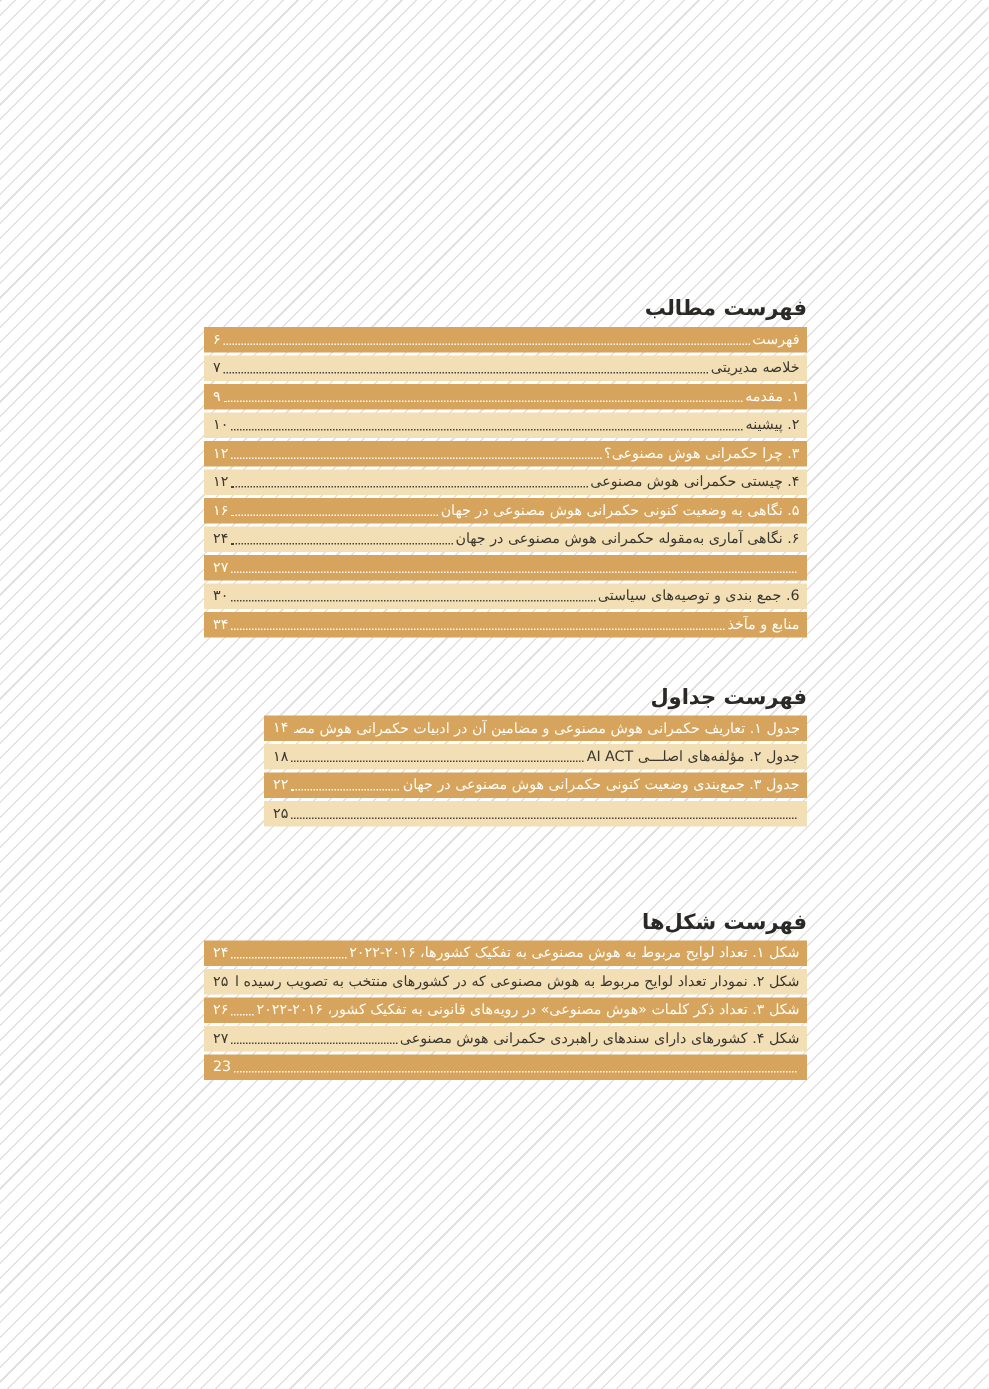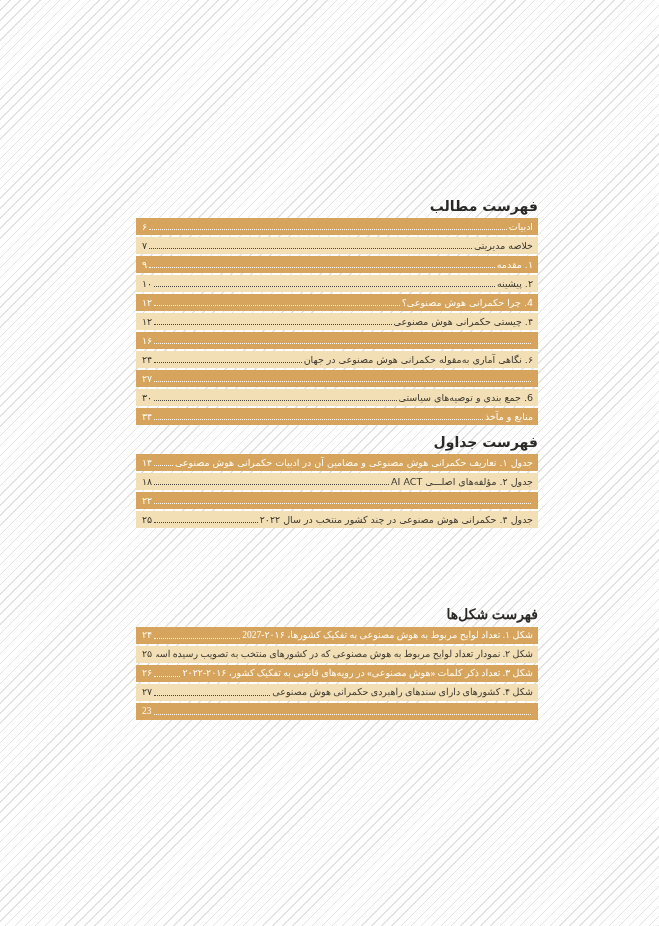--- a/index.html
+++ b/index.html
@@ -13,22 +13,22 @@
     overflow:hidden;
   }
   .content-col{
     position:absolute;
     left:136px; top:0;
     width:402px; height:858px;
     direction:rtl;
   }
   .toc-section{position:absolute; right:0; left:0;}
   #section-contents{top:198px;}
-  #section-tables{top:434px;}
-  #section-figures{top:607px;font-family:Liberation Serif, serif;}
+  #section-tables{top:457px;margin-left:40px;}
+  #section-figures{top:607px;}
   .section-title{
     height:16px; line-height:16px;
     margin:0 0 4px 0;
     font-size:14px; font-weight:bold;
     color:#2b2925;
     text-align:right;
   }
   .toc-list{display:block;}
   .toc-row{
     display:flex; align-items:center;
@@ -56,50 +56,51 @@
 </head>
 <body>
 
 <div class="page">
   <div class="content-col">
 
     <div class="toc-section" id="section-contents">
       <h2 class="section-title">فهرست مطالب</h2>
       <div class="toc-list">
           <div class="toc-row dark">
-    <span class="rt">ادبیات</span>
+    <span class="rt">فهرست</span>
     <span class="ld"></span>
     <span class="pg">۶</span>
   </div>
           <div class="toc-row light">
     <span class="rt">خلاصه مدیریتی</span>
     <span class="ld"></span>
     <span class="pg">۷</span>
   </div>
           <div class="toc-row dark">
     <span class="rt">۱. مقدمه</span>
     <span class="ld"></span>
     <span class="pg">۹</span>
   </div>
           <div class="toc-row light">
     <span class="rt">۲. پیشینه</span>
     <span class="ld"></span>
     <span class="pg">۱۰</span>
   </div>
           <div class="toc-row dark">
-    <span class="rt">4. چرا حکمرانی هوش مصنوعی؟</span>
+    <span class="rt">۳. چرا حکمرانی هوش مصنوعی؟</span>
     <span class="ld"></span>
     <span class="pg">۱۲</span>
   </div>
           <div class="toc-row light">
     <span class="rt">۴. چیستی حکمرانی هوش مصنوعی</span>
     <span class="ld"></span>
     <span class="pg">۱۲</span>
   </div>
           <div class="toc-row dark">
+    <span class="rt">۵. نگاهی به وضعیت کنونی حکمرانی هوش مصنوعی در جهان</span>
     <span class="ld"></span>
     <span class="pg">۱۶</span>
   </div>
           <div class="toc-row light">
     <span class="rt">۶. نگاهی آماری به‌مقوله حکمرانی هوش مصنوعی در جهان</span>
     <span class="ld"></span>
     <span class="pg">۲۴</span>
   </div>
           <div class="toc-row dark">
     <span class="ld"></span>
@@ -125,36 +126,36 @@
     <span class="rt">جدول ۱. تعاریف حکمرانی هوش مصنوعی و مضامین آن در ادبیات حکمرانی هوش مصنوعی</span>
     <span class="ld"></span>
     <span class="pg">۱۴</span>
   </div>
           <div class="toc-row light">
     <span class="rt">جدول ۲. مؤلفه‌های اصلـــی AI ACT</span>
     <span class="ld"></span>
     <span class="pg">۱۸</span>
   </div>
           <div class="toc-row dark">
+    <span class="rt">جدول ۳. جمع‌بندی وضعیت کنونی حکمرانی هوش مصنوعی در جهان</span>
     <span class="ld"></span>
     <span class="pg">۲۲</span>
   </div>
           <div class="toc-row light">
-    <span class="rt">جدول ۴. حکمرانی هوش مصنوعی در چند کشور منتخب در سال ۲۰۲۲</span>
     <span class="ld"></span>
     <span class="pg">۲۵</span>
   </div>
         </div>
     </div>
 
     <div class="toc-section" id="section-figures">
       <h2 class="section-title">فهرست شکل‌ها</h2>
       <div class="toc-list">
           <div class="toc-row dark">
-    <span class="rt">شکل ۱. تعداد لوایح مربوط به هوش مصنوعی به تفکیک کشورها، ۲۰۱۶-2027</span>
+    <span class="rt">شکل ۱. تعداد لوایح مربوط به هوش مصنوعی به تفکیک کشورها، ۲۰۱۶-۲۰۲۲</span>
     <span class="ld"></span>
     <span class="pg">۲۴</span>
   </div>
           <div class="toc-row light">
     <span class="rt">شکل ۲. نمودار تعداد لوایح مربوط به هوش مصنوعی که در کشورهای منتخب به تصویب رسیده است ۲۰۲۲-۲۰۱۶</span>
     <span class="ld"></span>
     <span class="pg">۲۵</span>
   </div>
           <div class="toc-row dark">
     <span class="rt">شکل ۳. تعداد ذکر کلمات «هوش مصنوعی» در رویه‌های قانونی به تفکیک کشور، ۲۰۱۶-۲۰۲۲</span>

